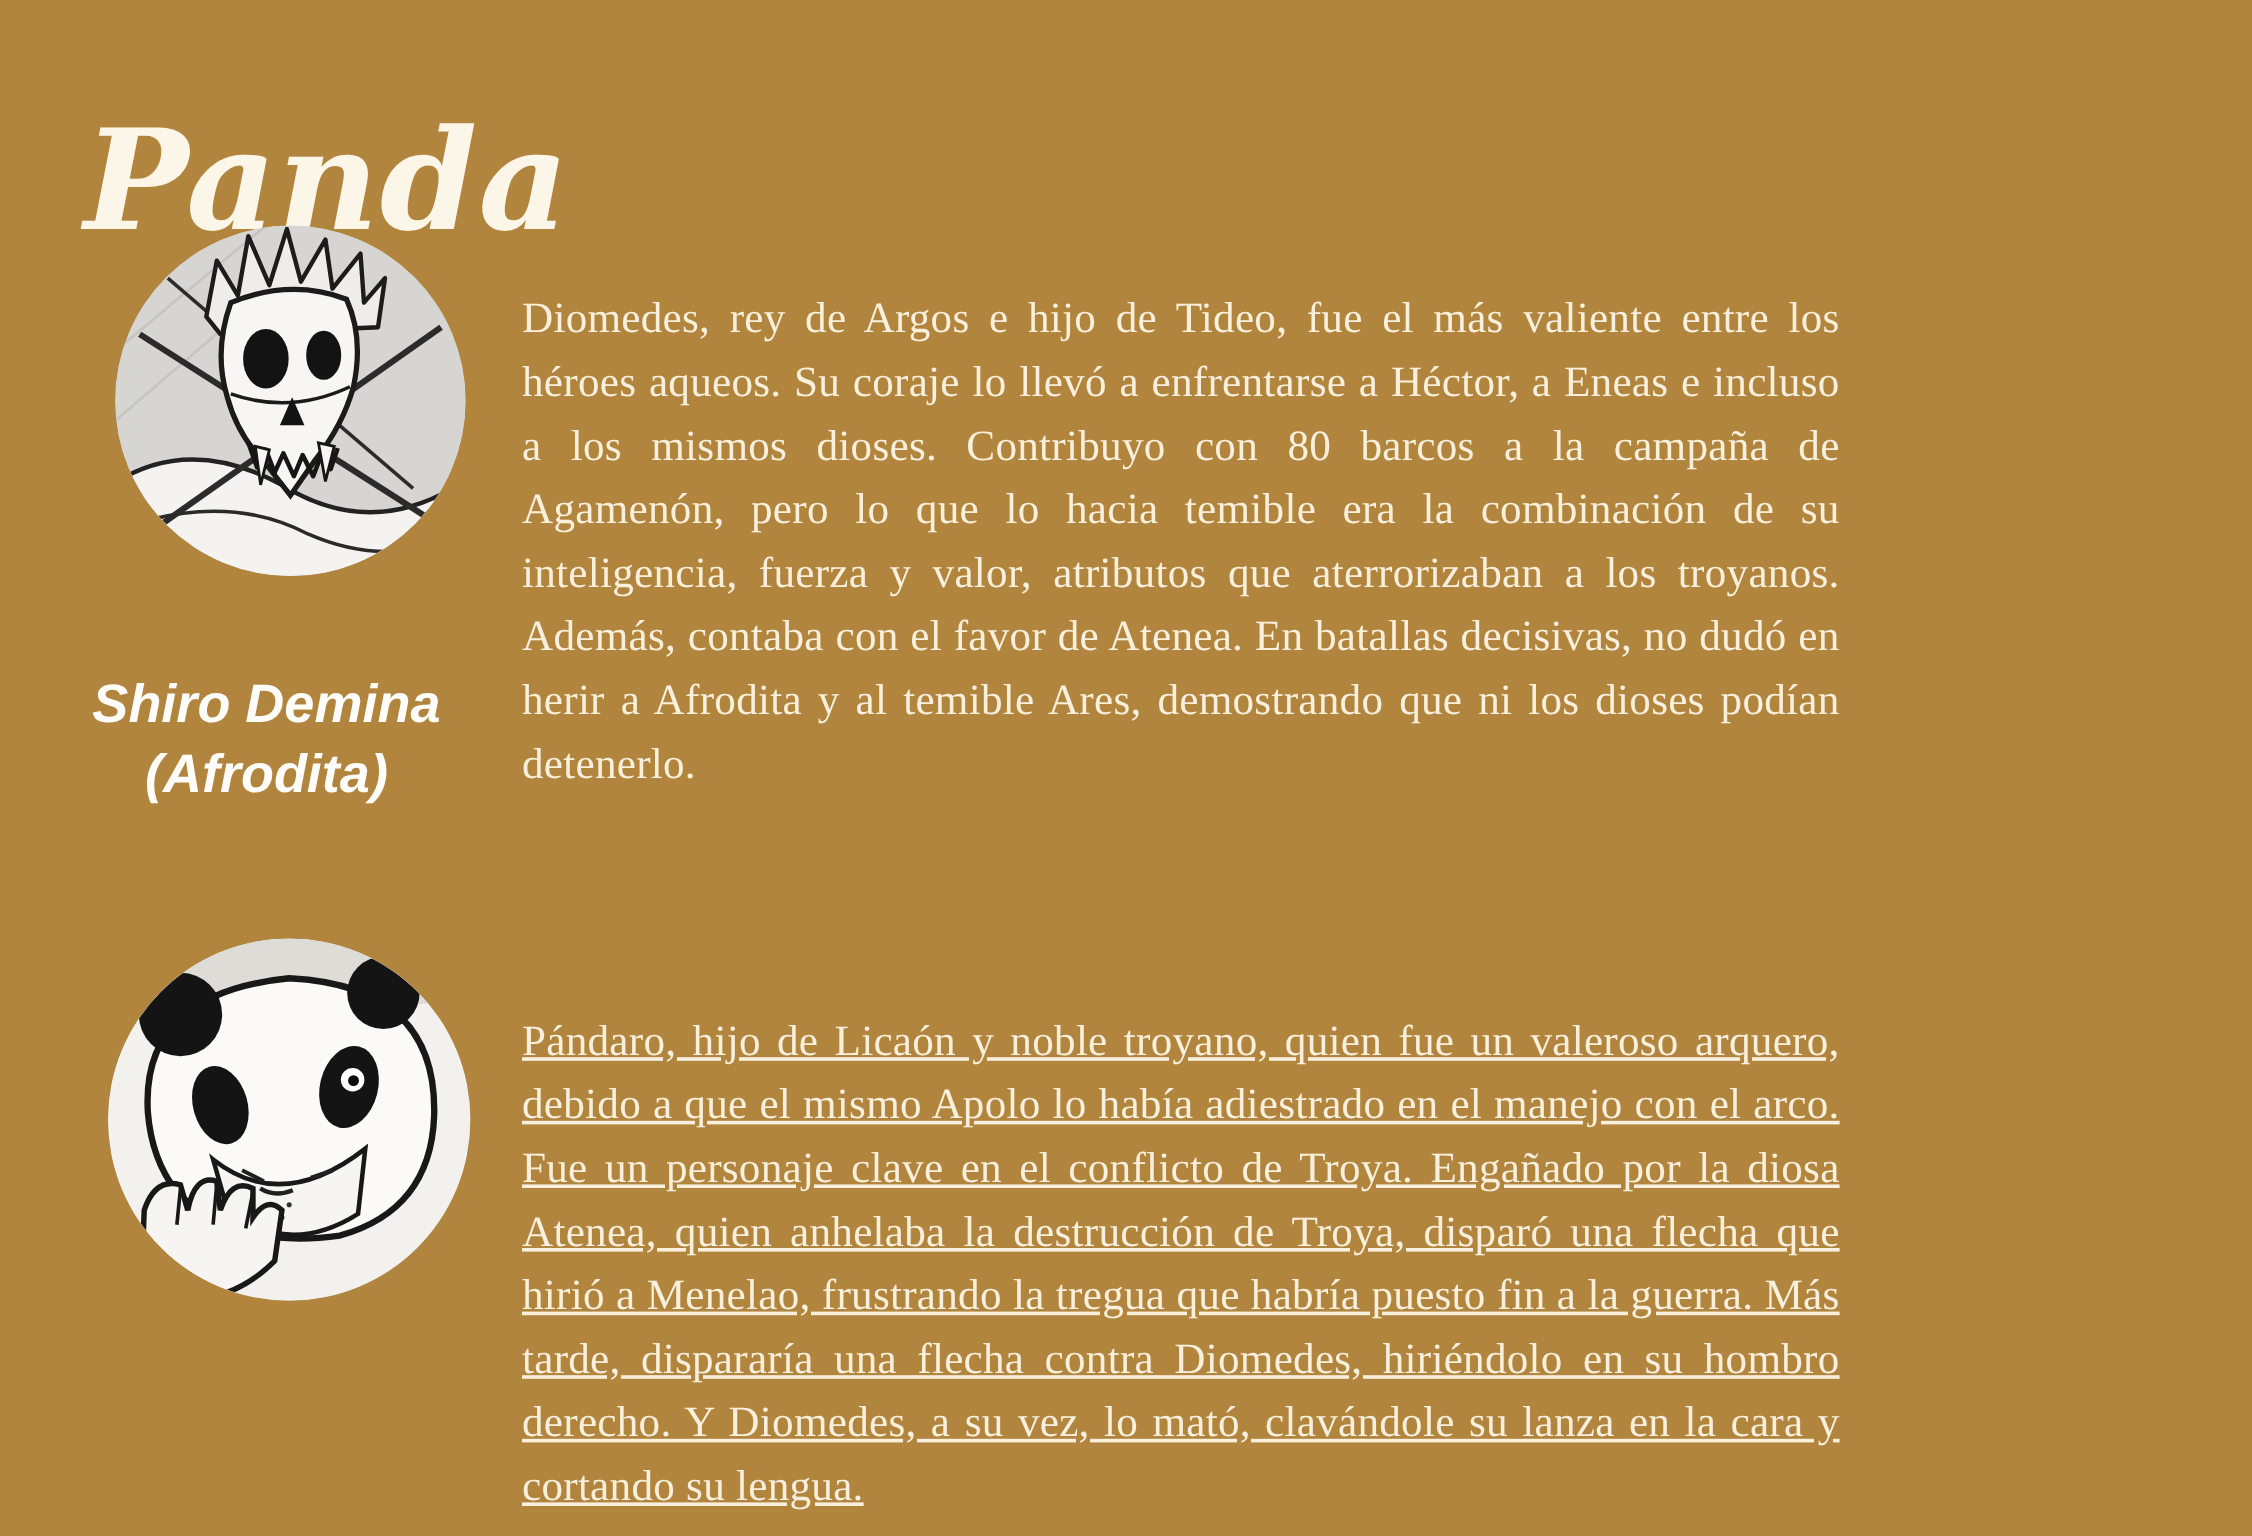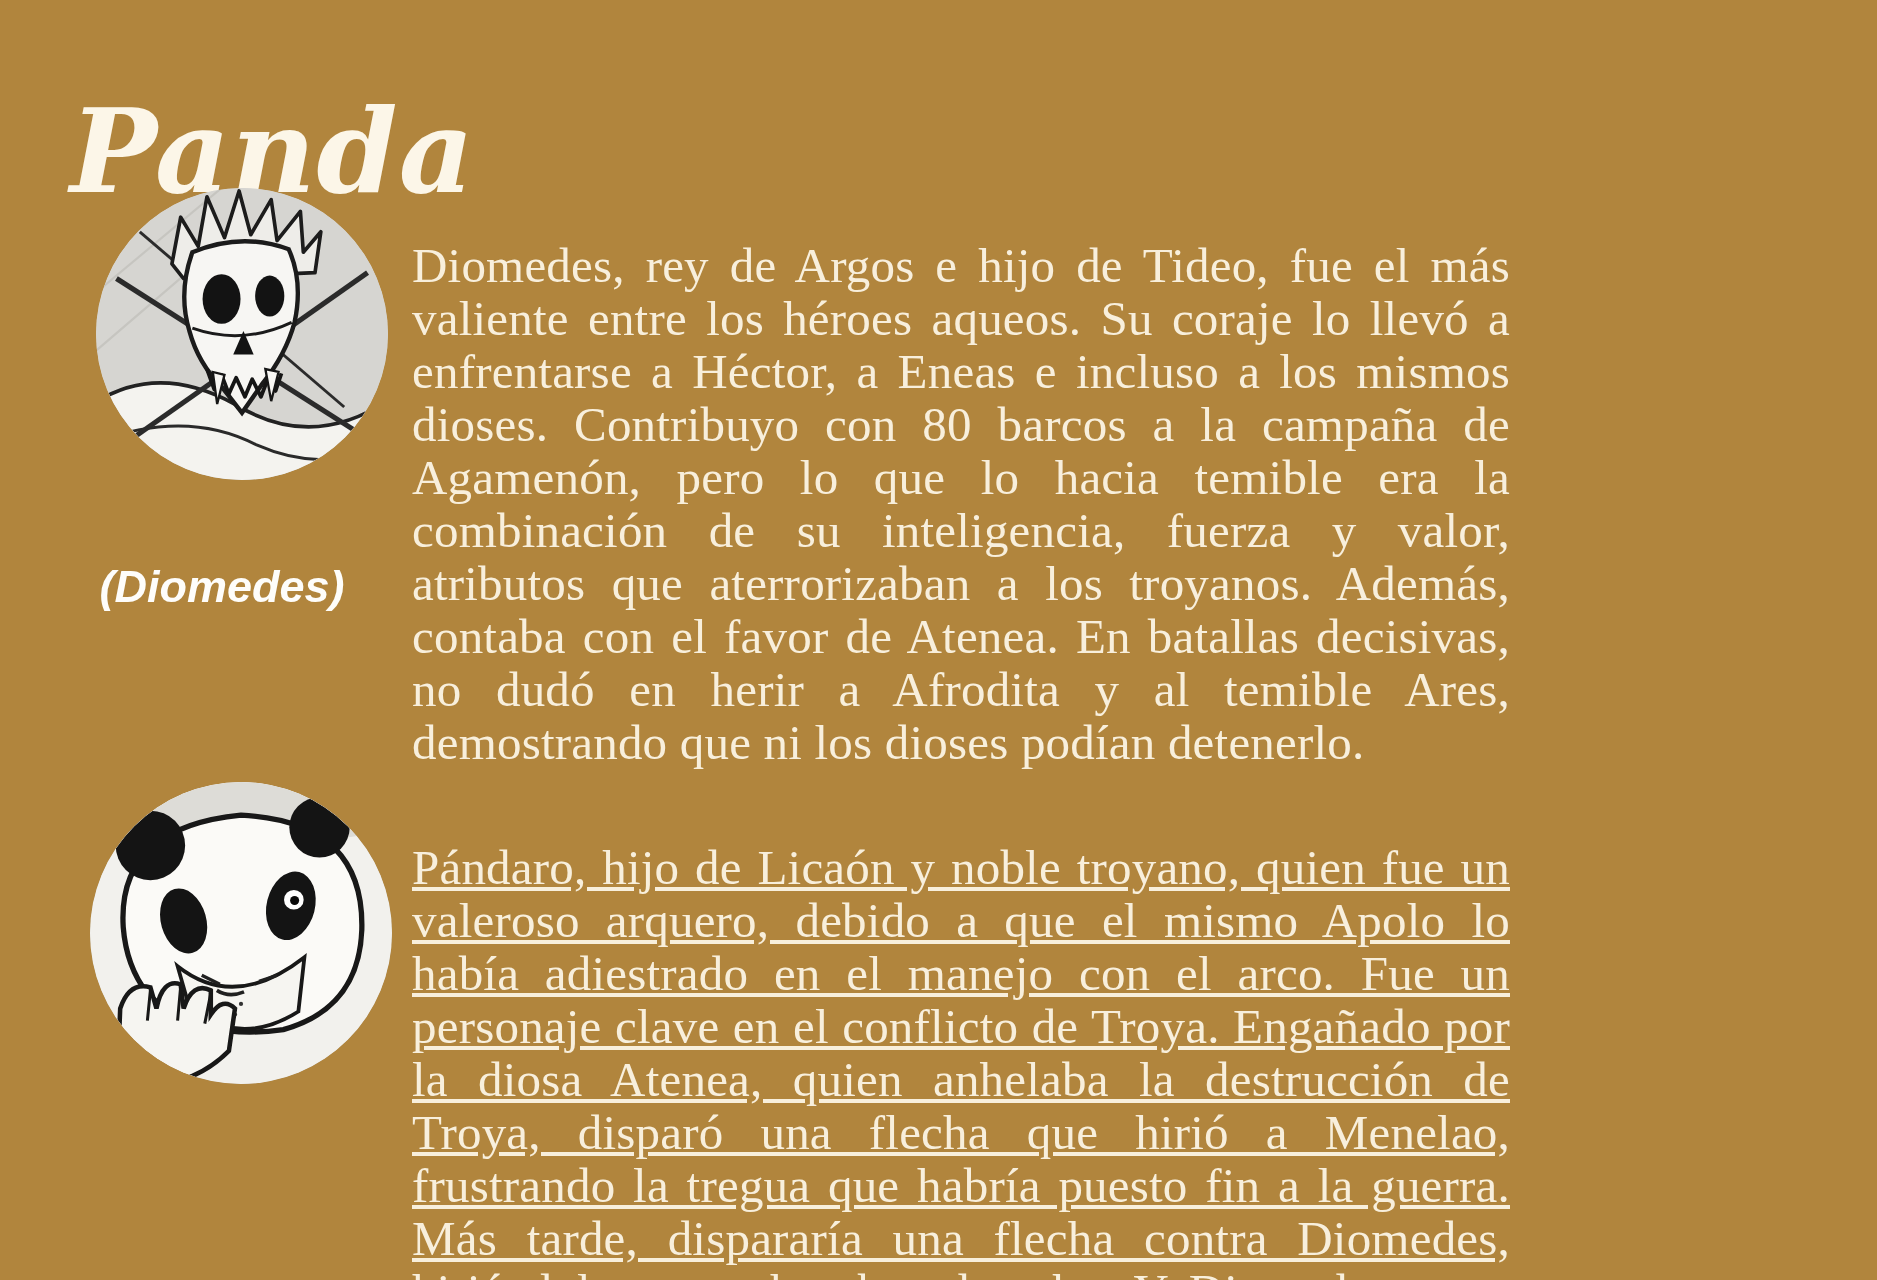--- a/index.html
+++ b/index.html
@@ -27,22 +27,22 @@
     position:absolute;left:12px;width:420px;
     text-align:center;
     font-family:"Liberation Sans", sans-serif;
     font-weight:bold;font-style:italic;
     font-size:45px;line-height:1.28;
     color:#FEFDFA;
   }
   .caption-1{top:558px;}
   .caption-2{top:1098px;}
   .entry-text{
-    position:absolute;left:412px;width:1098px;
-    font-size:49px;line-height:53px;
+    position:absolute;left:435px;width:1098px;
+    font-size:36px;line-height:53px;
     color:#F8EFDC;
     text-align:justify;
     letter-spacing:0.2px;
     margin-top:43px;
   }
   .entry-text-1{top:196px;}
   .entry-text-2{top:798px;text-decoration:underline;}
 </style>
 </head>
 <body>
@@ -83,21 +83,22 @@
       <path d="M101,98 l7,16 l-14,0 z" fill="#131313"></path>
 
       <path d="M76,124 l5,14 l5,-10 l5,13 l5,-11 l6,13 l5,-12 l6,12 l5,-13 l5,9 l4,-12" fill="none" stroke="#161616" stroke-width="2.6" stroke-linejoin="round"></path>
       <path d="M80,126 l3,22 l5,-20 z" fill="#f7f6f3" stroke="#161616" stroke-width="1.6"></path>
       <path d="M116,124 l4,22 l5,-20 z" fill="#f7f6f3" stroke="#161616" stroke-width="1.6"></path>
     </g>
   </svg>
 </div>
 
 <div class="caption caption-1">
-  <div>(Diomedes)</div>
+  <div>Shiro Demina</div>
+  <div>(Afrodita)</div>
 </div>
 
 <p class="entry-text entry-text-1">Diomedes, rey de Argos e hijo de Tideo, fue el más valiente entre los héroes aqueos. Su coraje lo llevó a enfrentarse a Héctor, a Eneas e incluso a los mismos dioses. Contribuyo con 80 barcos a la campaña de Agamenón, pero lo que lo hacia temible era la combinación de su inteligencia, fuerza y valor, atributos que aterrorizaban a los troyanos. Además, contaba con el favor de Atenea. En batallas decisivas, no dudó en herir a Afrodita y al temible Ares, demostrando que ni los dioses podían detenerlo.</p>
 
 <div class="portrait portrait-2">
   <svg viewBox="0 0 200 200" aria-hidden="true">
     <defs>
         <clipPath id="clip2">
           <circle cx="100" cy="100" r="100"></circle>
         </clipPath>

